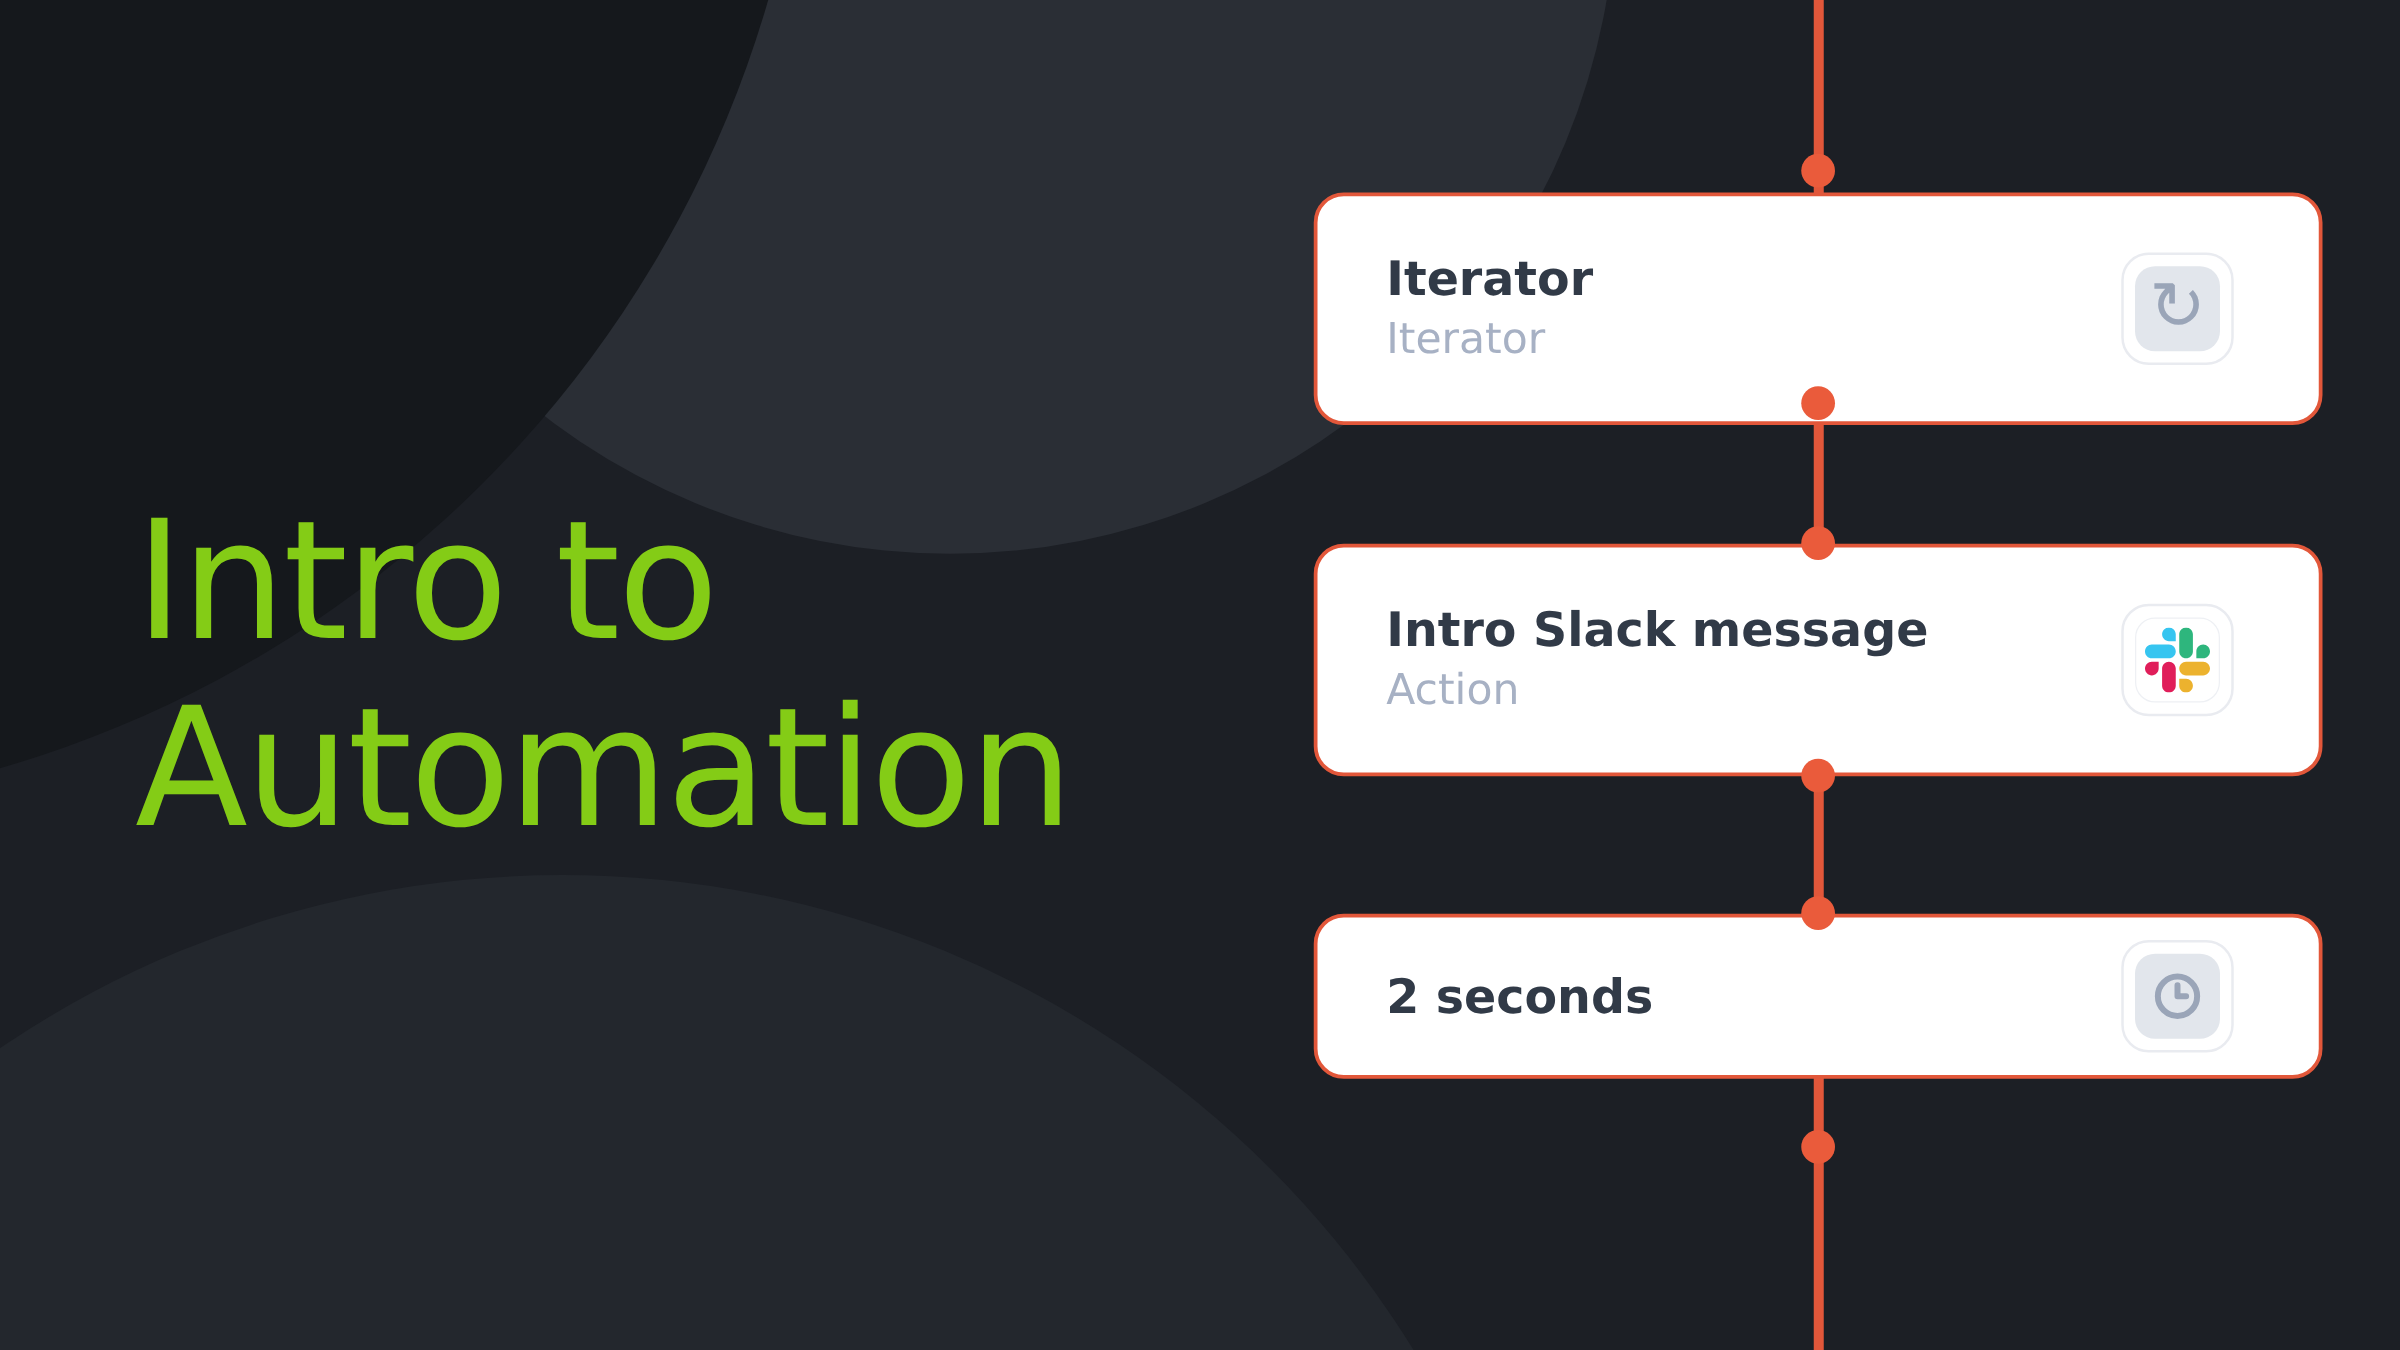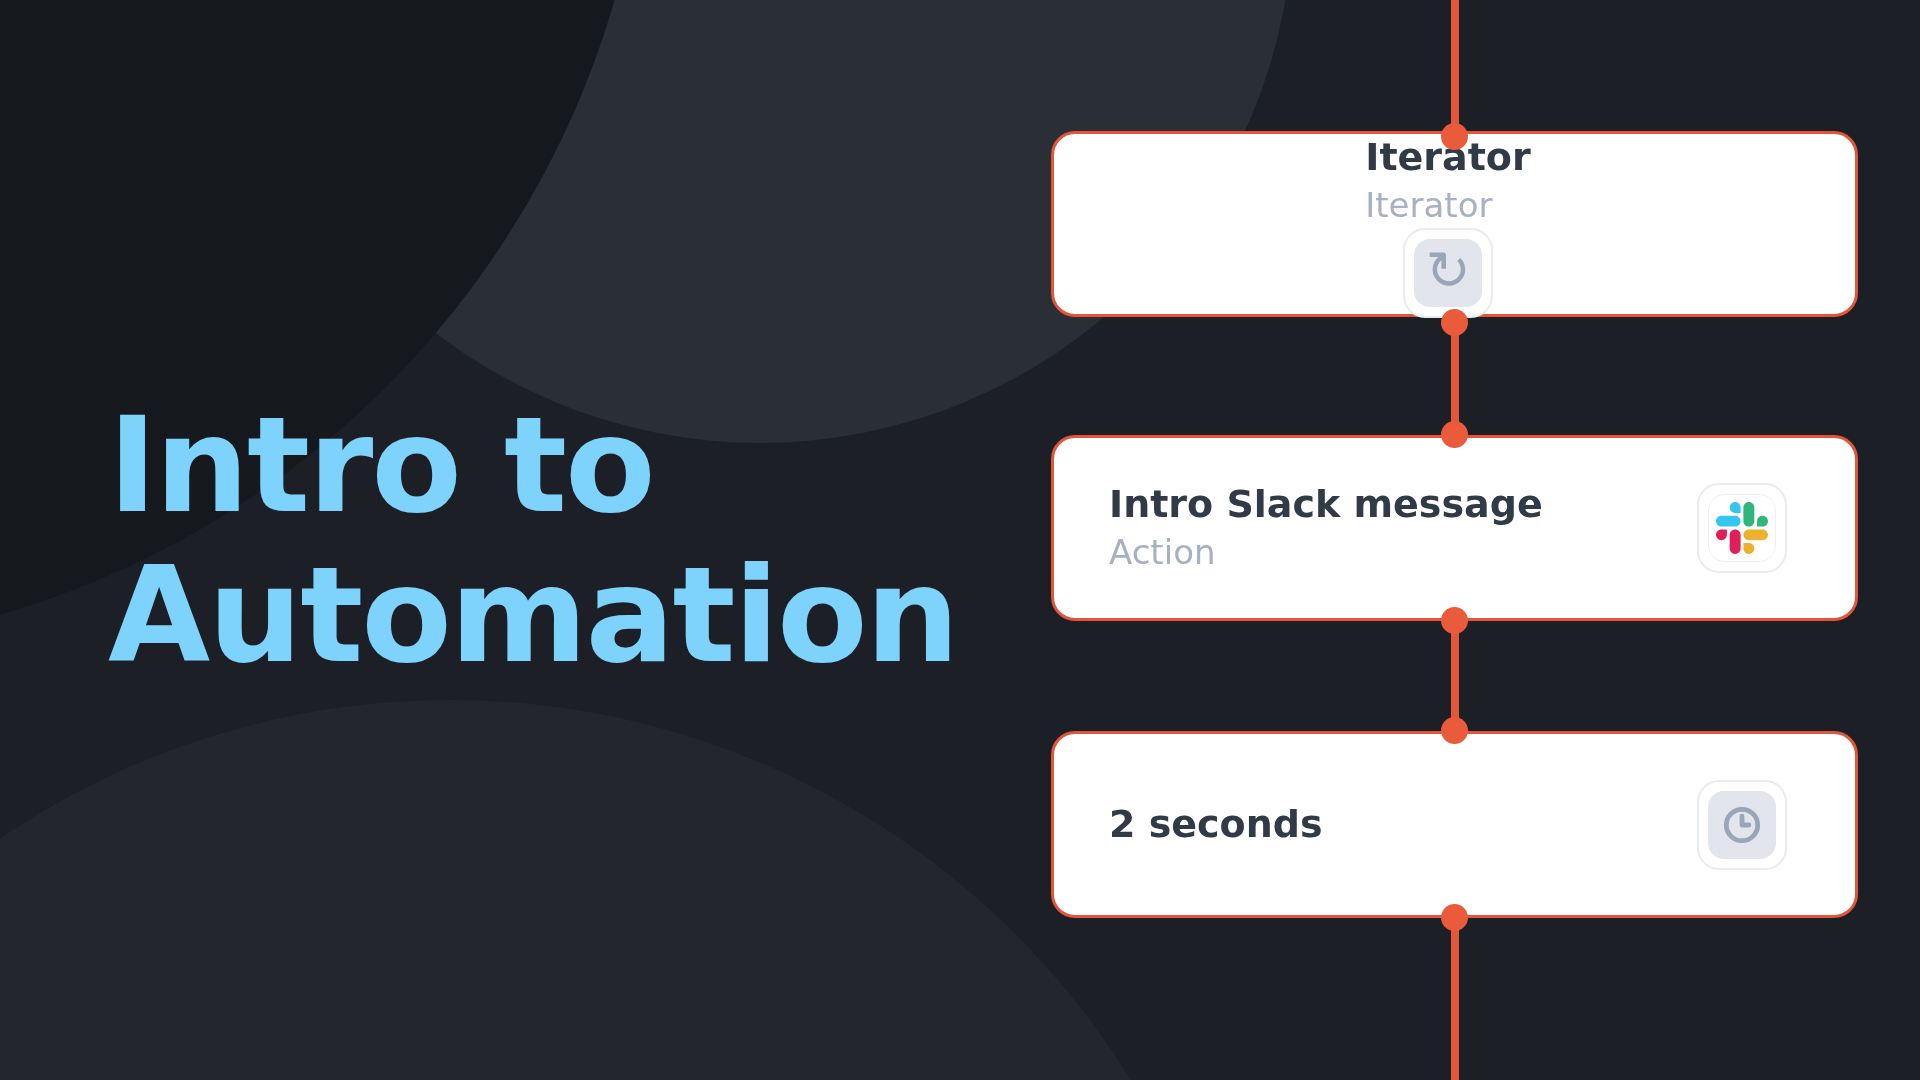--- a/index.html
+++ b/index.html
@@ -10,22 +10,22 @@
   }
   
   .bg-circle{position:absolute;border-radius:50%;}
   .bg-light{left:227px;top:-623px;width:1066px;height:1066px;background:#2a2e35;}
   .bg-corner{left:-1150px;top:-1150px;width:1800px;height:1800px;background:#15181c;}
   .bg-bottom{left:-350px;top:700px;width:1600px;height:1600px;background:#23272d;}
 
   
   .hero-title{
     position:absolute;left:108px;top:390px;
-    font-size:132px;line-height:150px;font-weight:700;
-    letter-spacing:-2px;color:#7dd3fc;white-space:nowrap;
+    font-size:132px;line-height:150px;font-weight:400;
+    letter-spacing:-2px;color:#84cc16;white-space:nowrap;
   }
   .hero-title .line{display:block;}
 
   
   .flow-line{position:absolute;left:1451px;top:0;width:8px;height:1080px;background:#e2573a;}
   .dot{
     position:absolute;left:1441px;width:27px;height:27px;border-radius:50%;
     background:#ea5b3b;z-index:3;
   }
 
@@ -65,21 +65,21 @@
   <div class="bg-circle bg-corner"></div>
   <div class="bg-circle bg-bottom"></div>
 
   <h1 class="hero-title" style="margin:0;">
     <span class="line">Intro to</span>
     <span class="line">Automation</span>
   </h1>
 
   <div class="flow-line"></div>
 
-  <div class="card" style="top:131px;flex-direction:column;">
+  <div class="card" style="top:154px;">
     <div class="card-text">
       <div class="card-title">Iterator</div>
       <div class="card-subtitle">Iterator</div>
     </div>
     <div class="icon-box">
       <div class="icon-tile gray">
         <span class="rotate-glyph">↻</span>
       </div>
     </div>
   </div>
@@ -94,21 +94,21 @@
         <svg width="52" height="52" viewBox="0 0 122.8 122.8">
           <path fill="#E01E5A" d="M25.8 77.6c0 7.1-5.8 12.9-12.9 12.9S0 84.7 0 77.6s5.8-12.9 12.9-12.9h12.9v12.9zM32.3 77.6c0-7.1 5.8-12.9 12.9-12.9s12.9 5.8 12.9 12.9v32.3c0 7.1-5.8 12.9-12.9 12.9s-12.9-5.8-12.9-12.9V77.6z"></path>
           <path fill="#36C5F0" d="M45.2 25.8c-7.1 0-12.9-5.8-12.9-12.9S38.1 0 45.2 0s12.9 5.8 12.9 12.9v12.9H45.2zM45.2 32.3c7.1 0 12.9 5.8 12.9 12.9s-5.8 12.9-12.9 12.9H12.9C5.8 58.1 0 52.3 0 45.2s5.8-12.9 12.9-12.9h32.3z"></path>
           <path fill="#2EB67D" d="M97 45.2c0-7.1 5.8-12.9 12.9-12.9s12.9 5.8 12.9 12.9-5.8 12.9-12.9 12.9H97V45.2zM90.5 45.2c0 7.1-5.8 12.9-12.9 12.9s-12.9-5.8-12.9-12.9V12.9C64.7 5.8 70.5 0 77.6 0s12.9 5.8 12.9 12.9v32.3z"></path>
           <path fill="#ECB22E" d="M77.6 97c7.1 0 12.9 5.8 12.9 12.9s-5.8 12.9-12.9 12.9-12.9-5.8-12.9-12.9V97h12.9zM77.6 90.5c-7.1 0-12.9-5.8-12.9-12.9s5.8-12.9 12.9-12.9h32.3c7.1 0 12.9 5.8 12.9 12.9s-5.8 12.9-12.9 12.9H77.6z"></path>
         </svg>
       </div>
     </div>
   </div>
 
-  <div class="card" style="top:731px;height:187px;">
+  <div class="card" style="top:731px;height:132px;">
     <div class="card-text">
       <div class="card-title">2 seconds</div>
     </div>
     <div class="icon-box">
       <div class="icon-tile gray">
         <svg width="46" height="46" viewBox="0 0 24 24" fill="none">
           <circle cx="12" cy="12" r="8.2" stroke="#9aa5b8" stroke-width="2.5"></circle>
           <path d="M12 7.4 L12 12 L15.6 12" stroke="#9aa5b8" stroke-width="2.5" stroke-linecap="round" stroke-linejoin="round"></path>
         </svg>
       </div>

